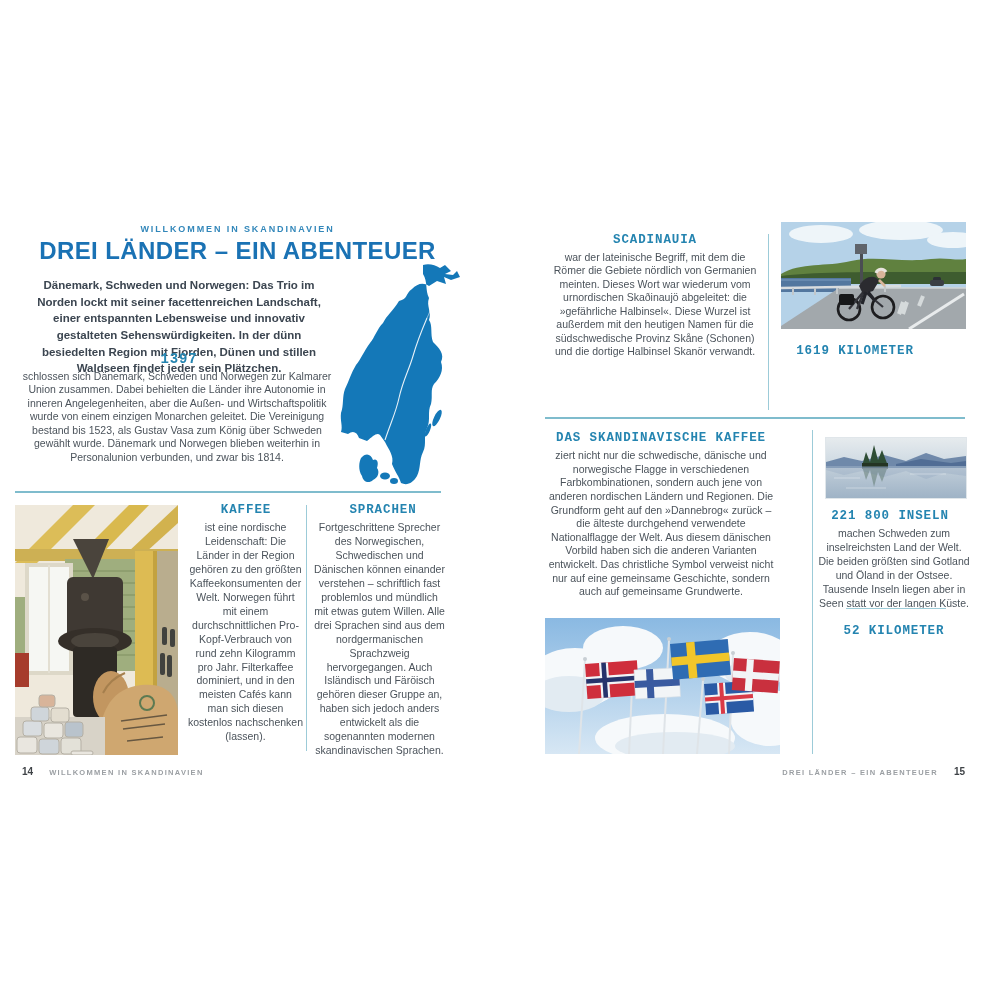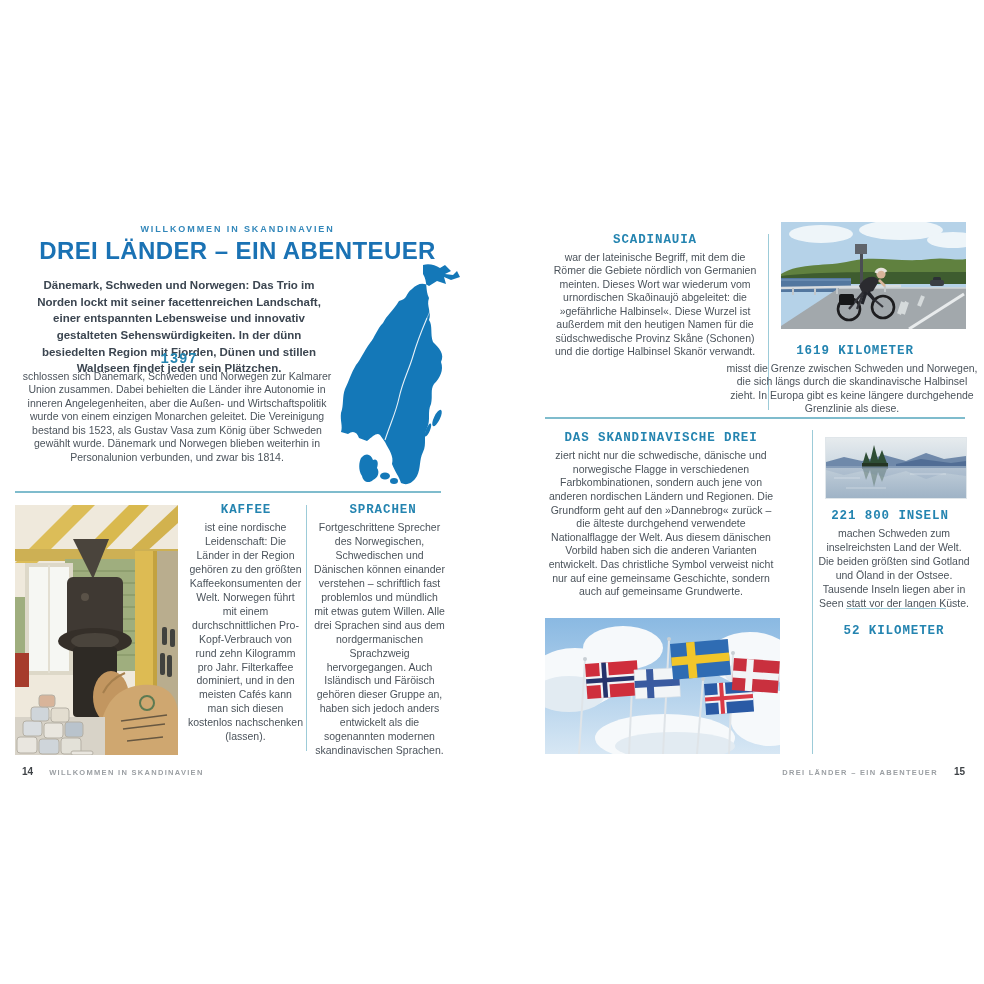--- a/index.html
+++ b/index.html
@@ -199,25 +199,24 @@
       <rect x="58" y="72" width="15" height="11" rx="2" fill="#17181a"></rect>
       <path d="M78,64 C84,54 94,52 98,59 L92,69 L82,72 Z" fill="#2b2b30"></path>
       <path d="M85,70 L81,82 M87,70 L94,79" stroke="#23242a" stroke-width="3.4"></path>
       <circle cx="100" cy="52" r="4.6" fill="#d8b49a"></circle>
       <path d="M95,51 A5.5 5.5 0 0 1 105,50" stroke="#e8e4de" stroke-width="3" fill="none"></path>
       <path d="M98,58 L104,64" stroke="#d8b49a" stroke-width="2.6"></path>
     </svg>
   </div>
 
   <h2 class="abs sec tc" style="left:740px;top:344px;width:230px;">1619 KILOMETER</h2>
-  <p class="abs body tc" style="left:726px;top:362px;width:252px;line-height:1.28;">misst die Grenze zwischen Schweden und Norwegen, die sich längs durch die skandinavische Halbinsel zieht. In Europa gibt es keine längere durchgehende Grenzlinie als diese.</p>
 
   <div class="abs hr" style="left:545px;top:417px;width:420px;height:1.5px;"></div>
 
-  <h2 class="abs sec tc" style="left:548px;top:431px;width:226px;">DAS SKANDINAVISCHE DREI</h2>
+  <h2 class="abs sec tc" style="left:548px;top:431px;width:226px;">DAS SKANDINAVISCHE KAFFEE</h2>
   <p class="abs body tc" style="left:545px;top:449px;width:232px;line-height:1.3;">ziert nicht nur die schwedische, dänische und norwegische Flagge in verschiedenen Farbkombinationen, sondern auch jene von anderen nordischen Ländern und Regionen. Die Grundform geht auf den »Dannebrog« zurück – die älteste durchgehend verwendete Nationalflagge der Welt. Aus diesem dänischen Vorbild haben sich die anderen Varianten entwickelt. Das christliche Symbol verweist nicht nur auf eine gemeinsame Geschichte, sondern auch auf gemeinsame Grundwerte.</p>
 
   <div class="abs vr" style="left:812px;top:430px;height:324px;"></div>
 
   <div class="abs photo" style="left:825px;top:437px;border:1px solid #e0e6ea;" role="img">
     <svg width="140" height="60" viewBox="0 0 140 60">
       <defs>
         <linearGradient id="lkSky" x1="0" y1="0" x2="0" y2="1">
           <stop offset="0" stop-color="#e6ebee"></stop>
             <stop offset="1" stop-color="#ccd8e1"></stop>

